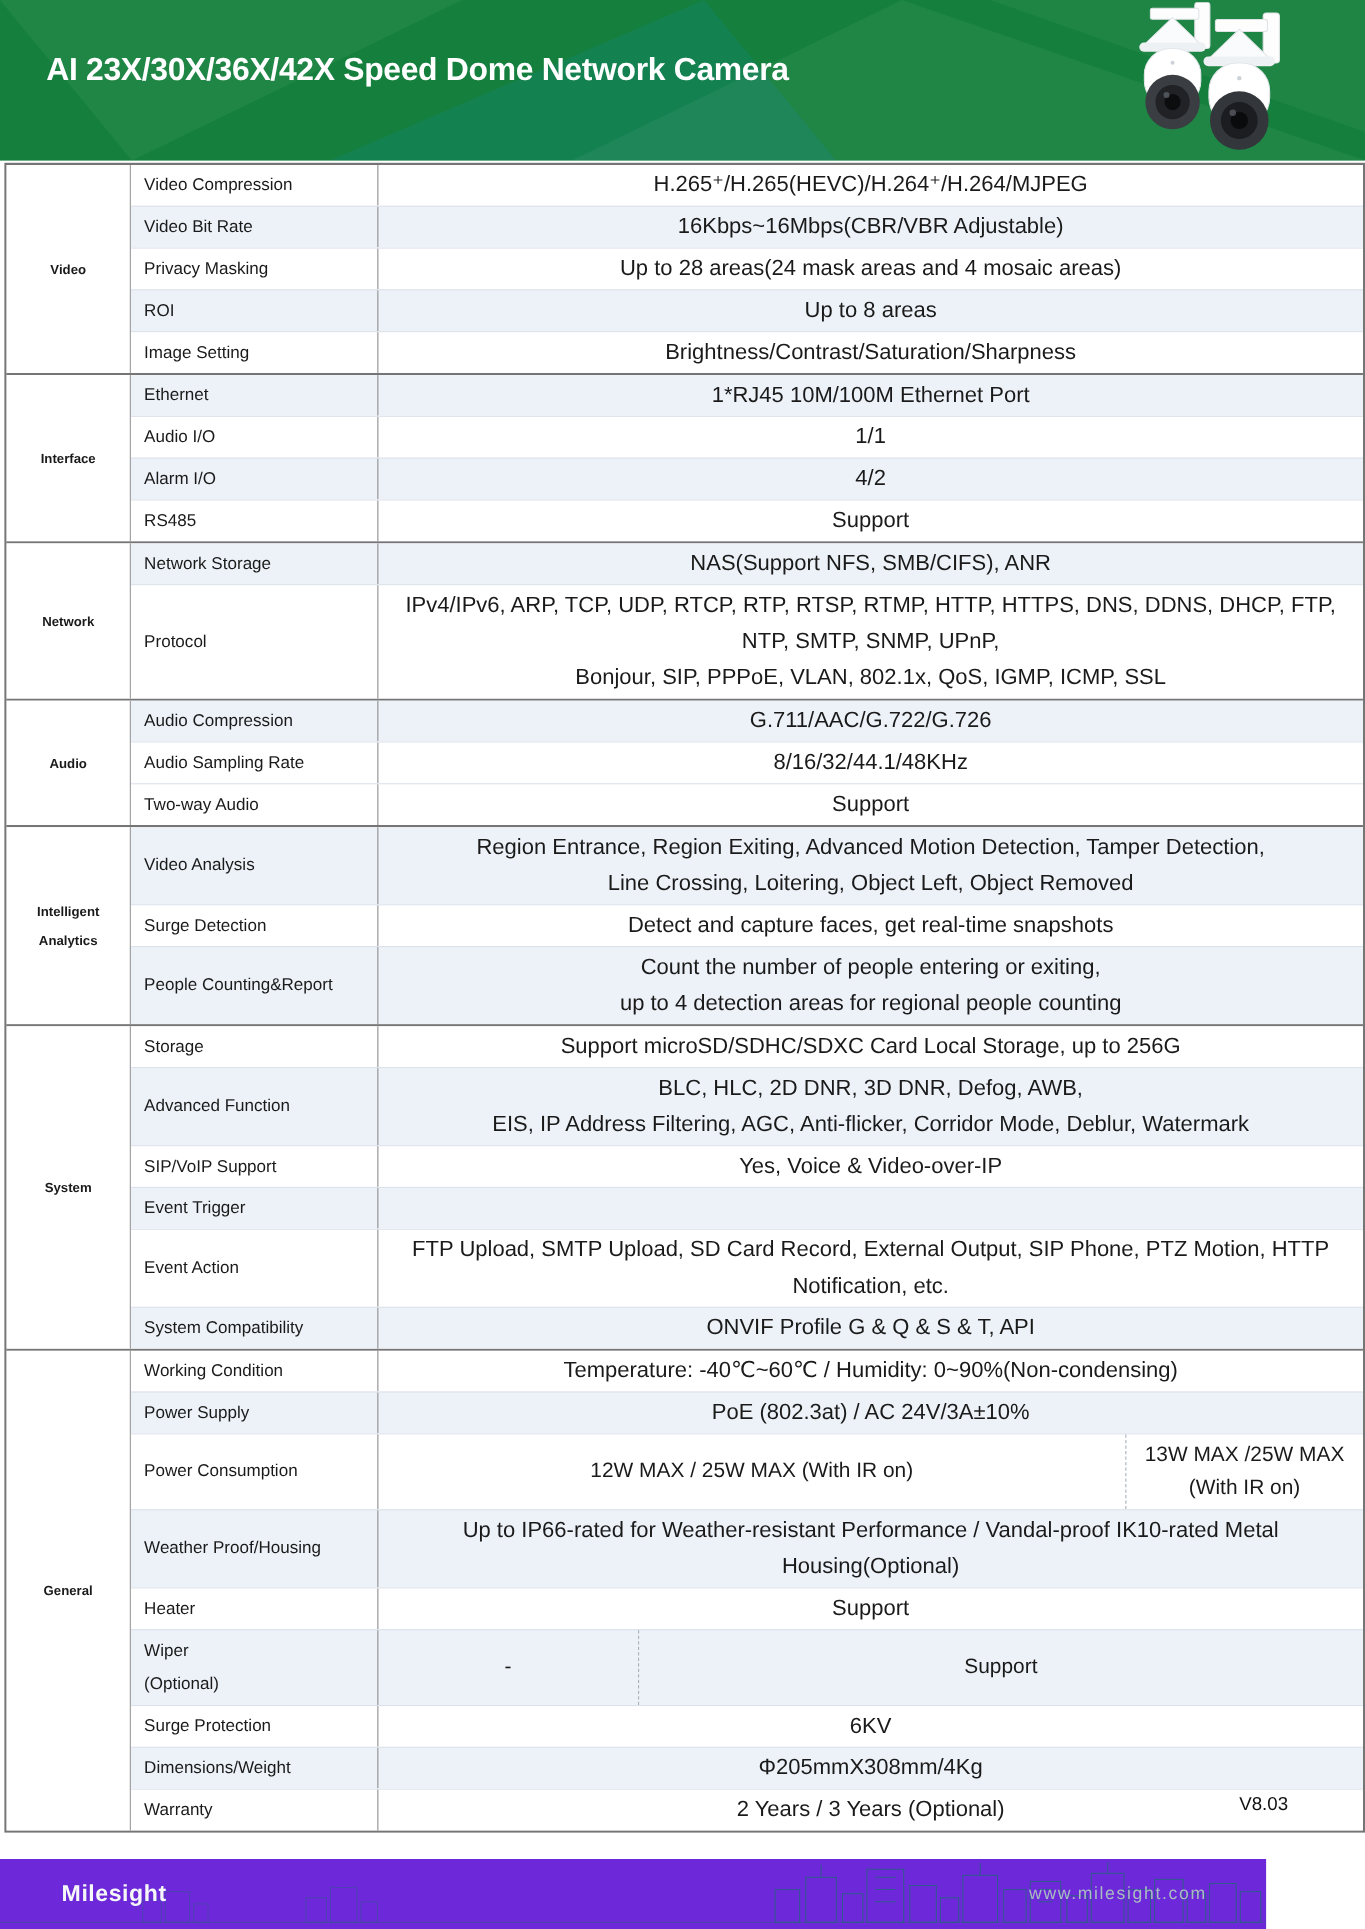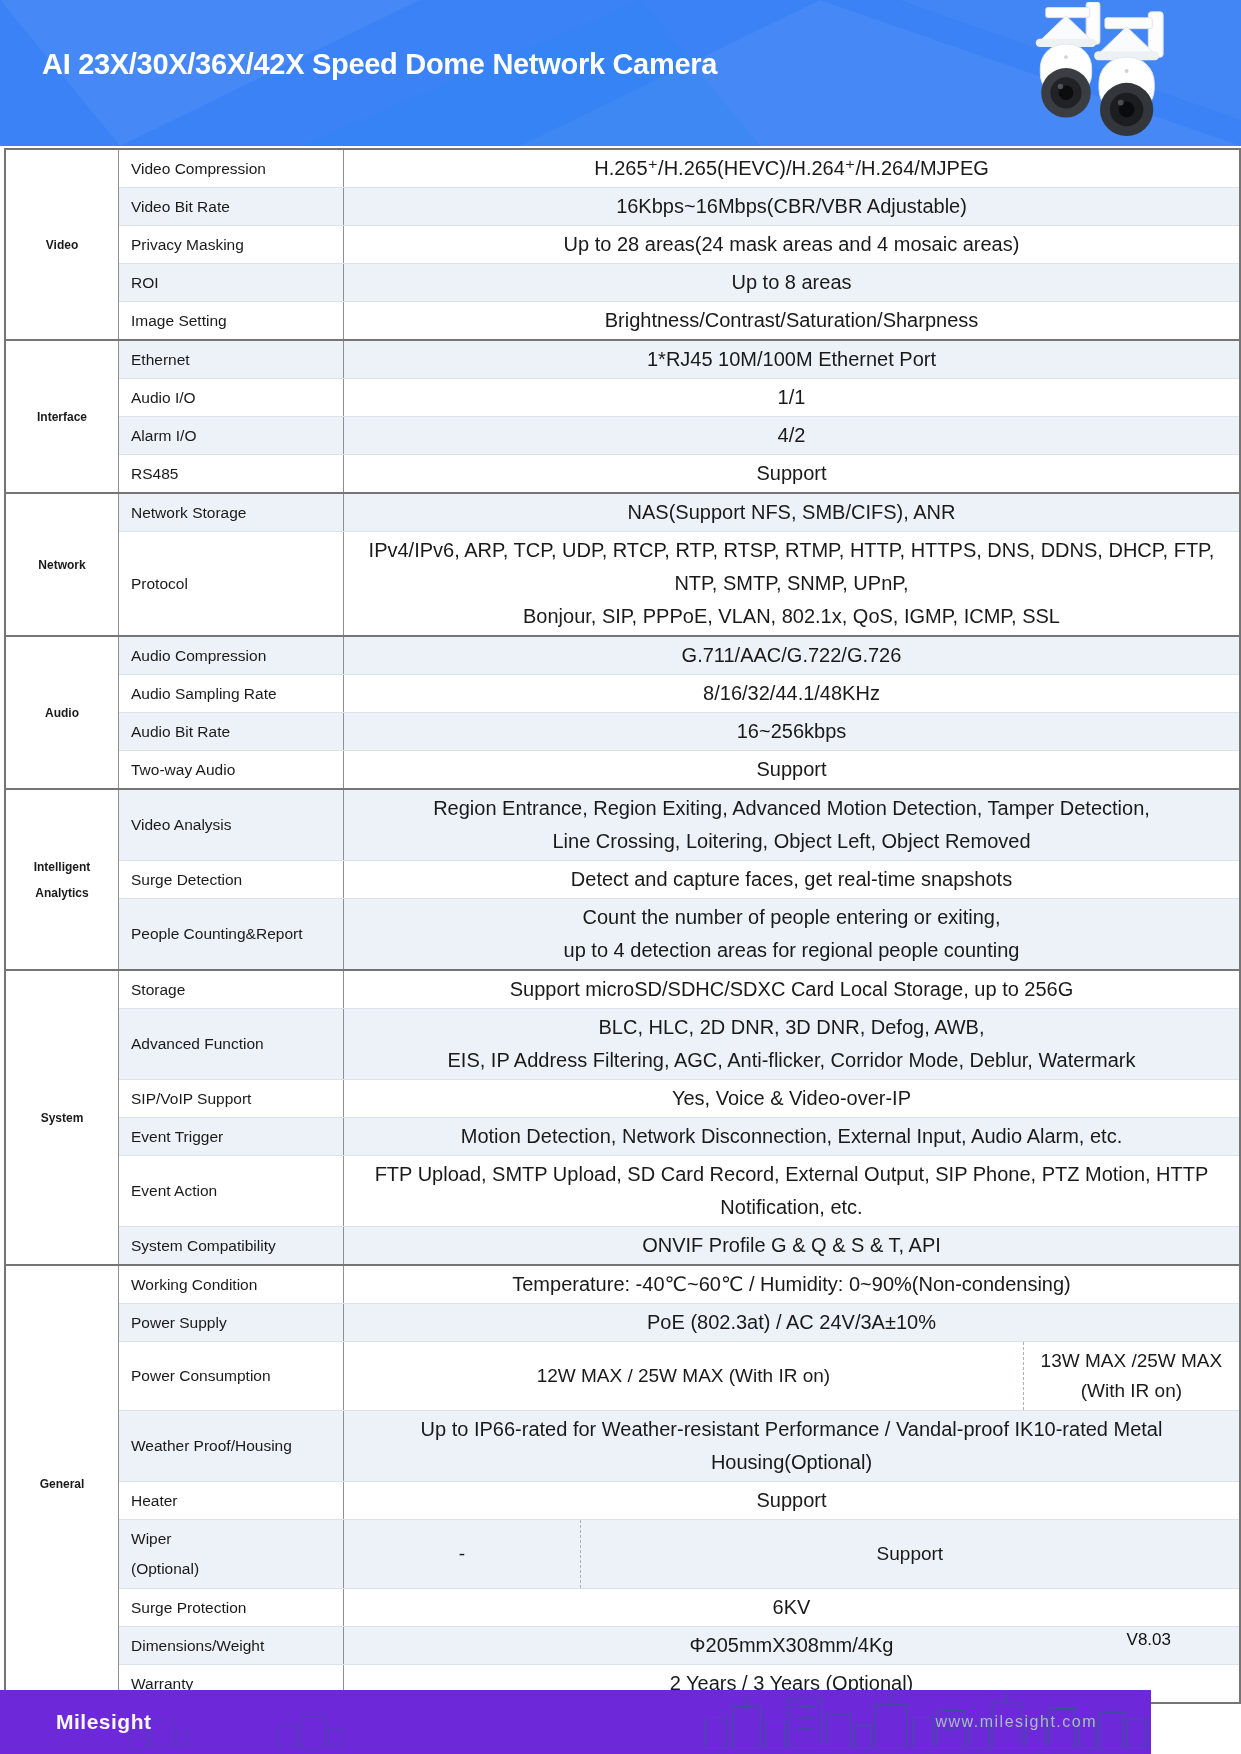--- a/index.html
+++ b/index.html
@@ -1,20 +1,20 @@
 <!DOCTYPE html>
 <html><head>
 <meta charset="utf-8">
 <style>
   html,body{margin:0;padding:0;background:#ffffff;}
   .page{position:relative;width:1241px;height:1754px;background:#ffffff;overflow:hidden;
         font-family:"Liberation Sans","DejaVu Sans",sans-serif;color:#1a1a1a;}
 
   
-  .hdr{position:absolute;top:0;left:0;width:1241px;height:146px;background:#3b82f6;overflow:hidden;}
+  .hdr{position:absolute;top:0;left:0;width:1241px;height:146px;background:#15803d;overflow:hidden;}
   .hdr svg.facets{position:absolute;inset:0;}
   .hdr h1{position:absolute;left:42px;top:48px;margin:0;font-size:29px;font-weight:600;
           color:#ffffff;letter-spacing:-.3px;white-space:nowrap;}
   .cams{position:absolute;right:56px;top:2px;height:143px;}
 
   
   .spec{position:absolute;left:4px;top:148px;width:1233px;border:2px solid #757575;background:#fff;}
   .sec{display:flex;border-top:2px solid #757575;}
   .sec:first-child{border-top:none;}
   .sec-name{width:112px;flex:0 0 112px;display:flex;align-items:center;justify-content:center;
@@ -150,24 +150,20 @@
         <div class="sec-name">Audio</div>
         <div class="rows">
           <div class="row alt">
             <div class="cl">Audio Compression</div>
             <div class="cv">G.711/AAC/G.722/G.726</div>
           </div>
           <div class="row">
             <div class="cl">Audio Sampling Rate</div>
             <div class="cv">8/16/32/44.1/48KHz</div>
           </div>
-          <div class="row alt">
-            <div class="cl">Audio Bit Rate</div>
-            <div class="cv">16~256kbps</div>
-          </div>
           <div class="row">
             <div class="cl">Two-way Audio</div>
             <div class="cv">Support</div>
           </div>
         </div>
       </div>
       <div class="sec">
         <div class="sec-name">Intelligent
 Analytics</div>
         <div class="rows">
@@ -198,21 +194,20 @@
             <div class="cl">Advanced Function</div>
             <div class="cv">BLC, HLC, 2D DNR, 3D DNR, Defog, AWB,
 EIS, IP Address Filtering, AGC, Anti-flicker, Corridor Mode, Deblur, Watermark</div>
           </div>
           <div class="row">
             <div class="cl">SIP/VoIP Support</div>
             <div class="cv">Yes, Voice &amp; Video-over-IP</div>
           </div>
           <div class="row alt">
             <div class="cl">Event Trigger</div>
-            <div class="cv">Motion Detection, Network Disconnection, External Input, Audio Alarm, etc.</div>
           </div>
           <div class="row">
             <div class="cl">Event Action</div>
             <div class="cv">FTP Upload, SMTP Upload, SD Card Record, External Output, SIP Phone, PTZ Motion, HTTP Notification, etc.</div>
           </div>
           <div class="row alt">
             <div class="cl">System Compatibility</div>
             <div class="cv">ONVIF Profile G &amp; Q &amp; S &amp; T, API</div>
           </div>
         </div>

